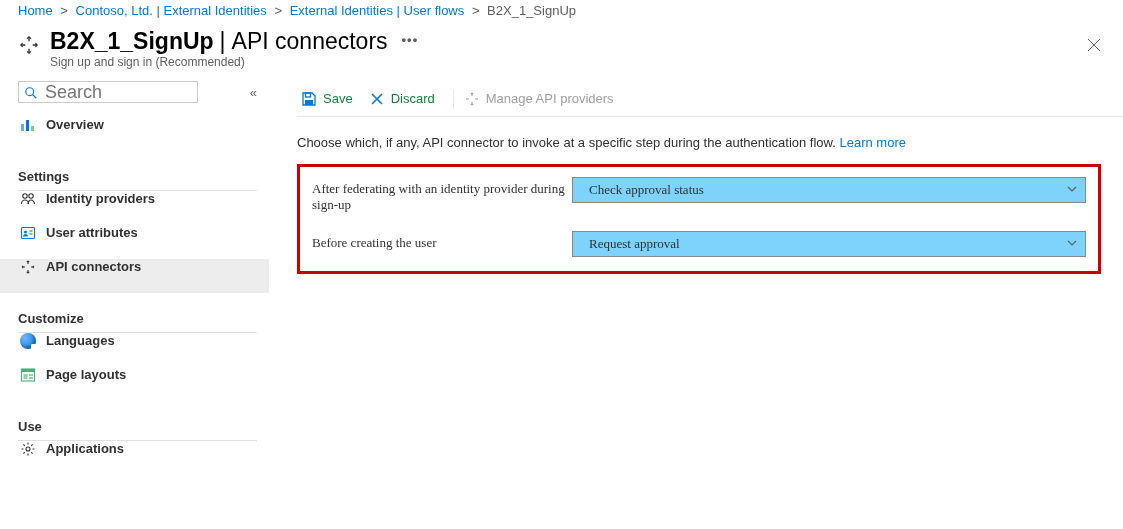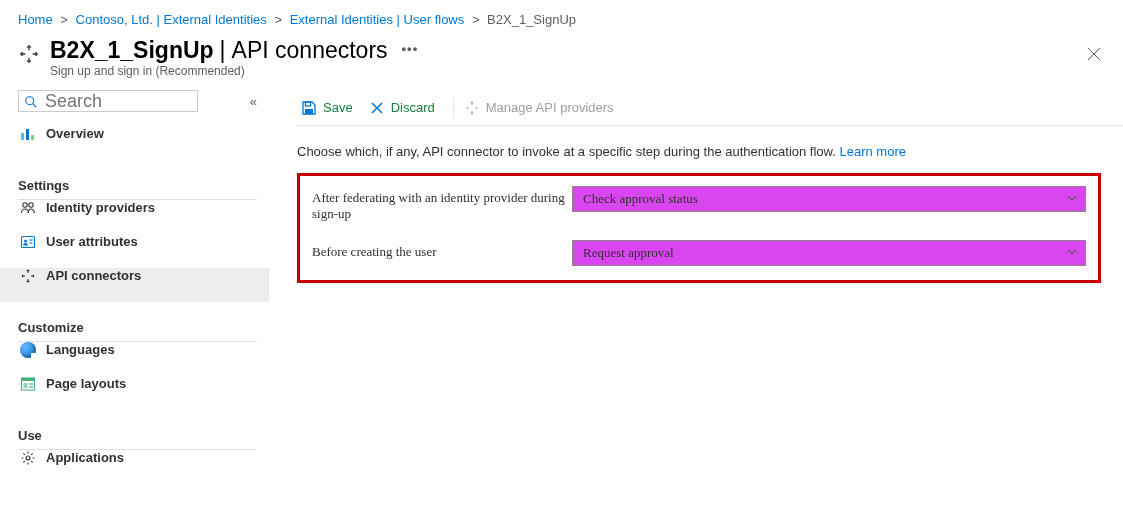--- a/index.html
+++ b/index.html
@@ -1,19 +1,19 @@
 <!DOCTYPE html>
 <html><head>
   <meta charset="utf-8">
   <style>
     * { box-sizing: border-box; margin: 0; padding: 0; }
     body { font-family: "Segoe UI", -apple-system, sans-serif; font-size: 13px; color: #323130; background: #fff; width: 1123px; }
     a { color: #0078d4; text-decoration: none; cursor: pointer; }
 
-    .breadcrumb { padding: 12px 18px 4px 18px; font-size: 13px; }
+    .breadcrumb { padding: 3px 18px 4px 18px; font-size: 13px; }
     .breadcrumb span, .breadcrumb a { display: inline-block; }
     .crumb-sep { color: #605e5c; margin: 0 4px; }
     .crumb-current { color: #605e5c; }
 
     .header { display: flex; align-items: flex-start; padding: 6px 18px 12px 18px; position: relative; }
     .header-icon { margin-top: 6px; margin-right: 10px; }
     .header-titles { flex: 1; }
     .title-line { font-size: 23px; font-weight: 600; color: #000; display: flex; align-items: center; gap: 6px; }
     .title-main { font-weight: 600; }
     .title-sep { font-weight: 300; color: #000; }
@@ -46,21 +46,21 @@
     .tool-btn.disabled { color: #a19f9d; cursor: default; }
     .tool-btn svg { width: 16px; height: 16px; }
 
     .content { padding: 18px 22px 0 0; }
     .intro { font-size: 13px; color: #323130; margin-bottom: 14px; }
     .highlighted { border: 3px solid #c90000; padding: 10px 12px 14px 12px; margin-right: 0; }
     .form-row { display: flex; align-items: flex-start; margin-bottom: 18px; font-family: Liberation Serif, serif; }
     .form-row:last-child { margin-bottom: 0; }
     .form-label { width: 260px; font-size: 13px; color: #323130; padding-top: 4px; }
     .form-control { flex: 1; position: relative; }
-    .form-select { width: 100%; height: 26px; border: 1px solid #8a8886; padding: 0 28px 0 10px; font-size: 13px; background: #d946ef; display: flex; align-items: center; color: #323130; cursor: pointer; }
+    .form-select { width: 100%; height: 26px; border: 1px solid #8a8886; padding: 0 28px 0 16px; font-size: 13px; background: #7dd3fc; display: flex; align-items: center; color: #323130; cursor: pointer; }
     .form-select-chevron { position: absolute; right: 8px; top: 6px; pointer-events: none; }
   </style>
 </head>
 <body>
 
 <div class="breadcrumb">
   <a>Home</a>
   <span class="crumb-sep">&gt;</span>
   <a>Contoso, Ltd. | External Identities</a>
   <span class="crumb-sep">&gt;</span>

